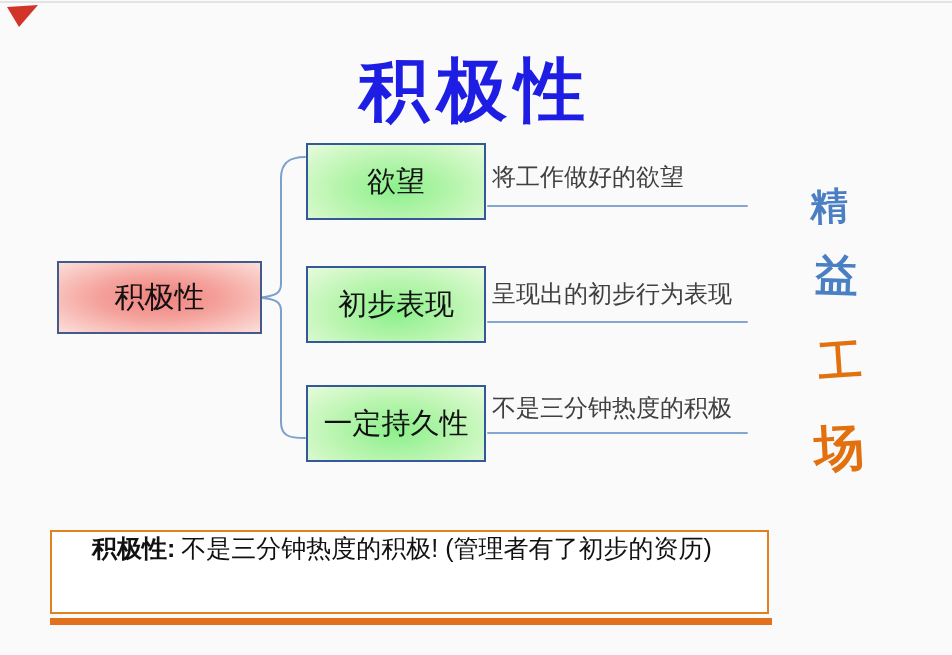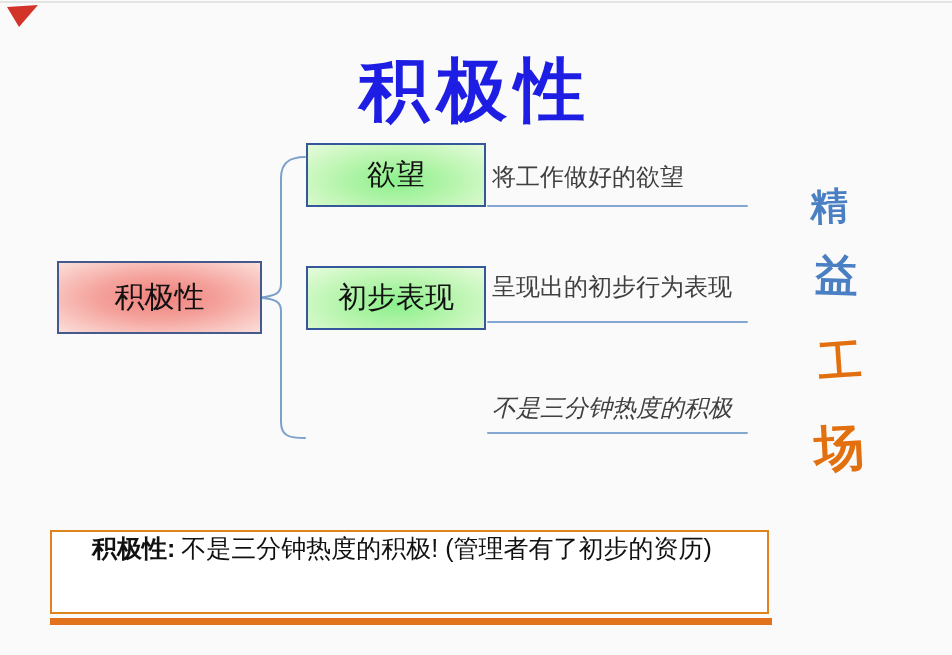--- a/index.html
+++ b/index.html
@@ -30,37 +30,37 @@
   }
   .root-box{
     position:absolute;left:57px;top:261px;width:205px;height:73px;
     box-sizing:border-box;
     border:2px solid #44598c;
     background:radial-gradient(ellipse at 50% 50%, #f0807c 0%, #f5a39d 45%, #fcdfda 100%);
     display:flex;align-items:center;justify-content:center;
     font-size:30px;color:#111;
   }
   .branch-box{
-    position:absolute;left:306px;width:180px;height:64px;
+    position:absolute;left:306px;width:180px;height:77px;
     box-sizing:border-box;
     border:2px solid #35589a;
     background:radial-gradient(ellipse at 50% 60%, #8bf08b 0%, #baf5b0 50%, #e7fbdc 100%);
     display:flex;align-items:center;justify-content:center;
     font-size:29px;color:#111;
   }
   .branch-box.b1{top:143px;}
   .branch-box.b2{top:266px;}
   .branch-box.b3{top:385px;}
   .branch-desc{
     position:absolute;left:492px;
     font-size:24px;color:#404040;line-height:30px;white-space:nowrap;
   }
   .branch-desc.d1{top:162px;}
-  .branch-desc.d2{top:272px;font-family:Liberation Serif, serif;}
-  .branch-desc.d3{top:393px;font-style:italic;}
+  .branch-desc.d2{top:279px;font-family:Liberation Serif, serif;}
+  .branch-desc.d3{top:393px;}
   .branch-underline{
     position:absolute;left:487px;width:261px;height:2px;
     background:#84a7d1;border-radius:2px;
   }
   .branch-underline.u1{top:205px;}
   .branch-underline.u2{top:321px;}
   .branch-underline.u3{top:432px;}
   .wm-char{
     position:absolute;
     font-weight:bold;
@@ -109,20 +109,23 @@
   </div>
   <div class="branch-desc d1">将工作做好的欲望</div>
   <div class="branch-underline u1"></div>
 
   <div class="branch-box b2">
     <span>初步表现</span>
   </div>
   <div class="branch-desc d2">呈现出的初步行为表现</div>
   <div class="branch-underline u2"></div>
 
+  <div class="branch-box b3">
+    <span>一定持久性</span>
+  </div>
   <div class="branch-desc d3">不是三分钟热度的积极</div>
   <div class="branch-underline u3"></div>
 
   <span class="wm-char wm0">精</span>
   <span class="wm-char wm1">益</span>
   <span class="wm-char wm2">工</span>
   <span class="wm-char wm3">场</span>
 
   <div class="summary-box">
     <span class="summary-label">积极性:</span>

